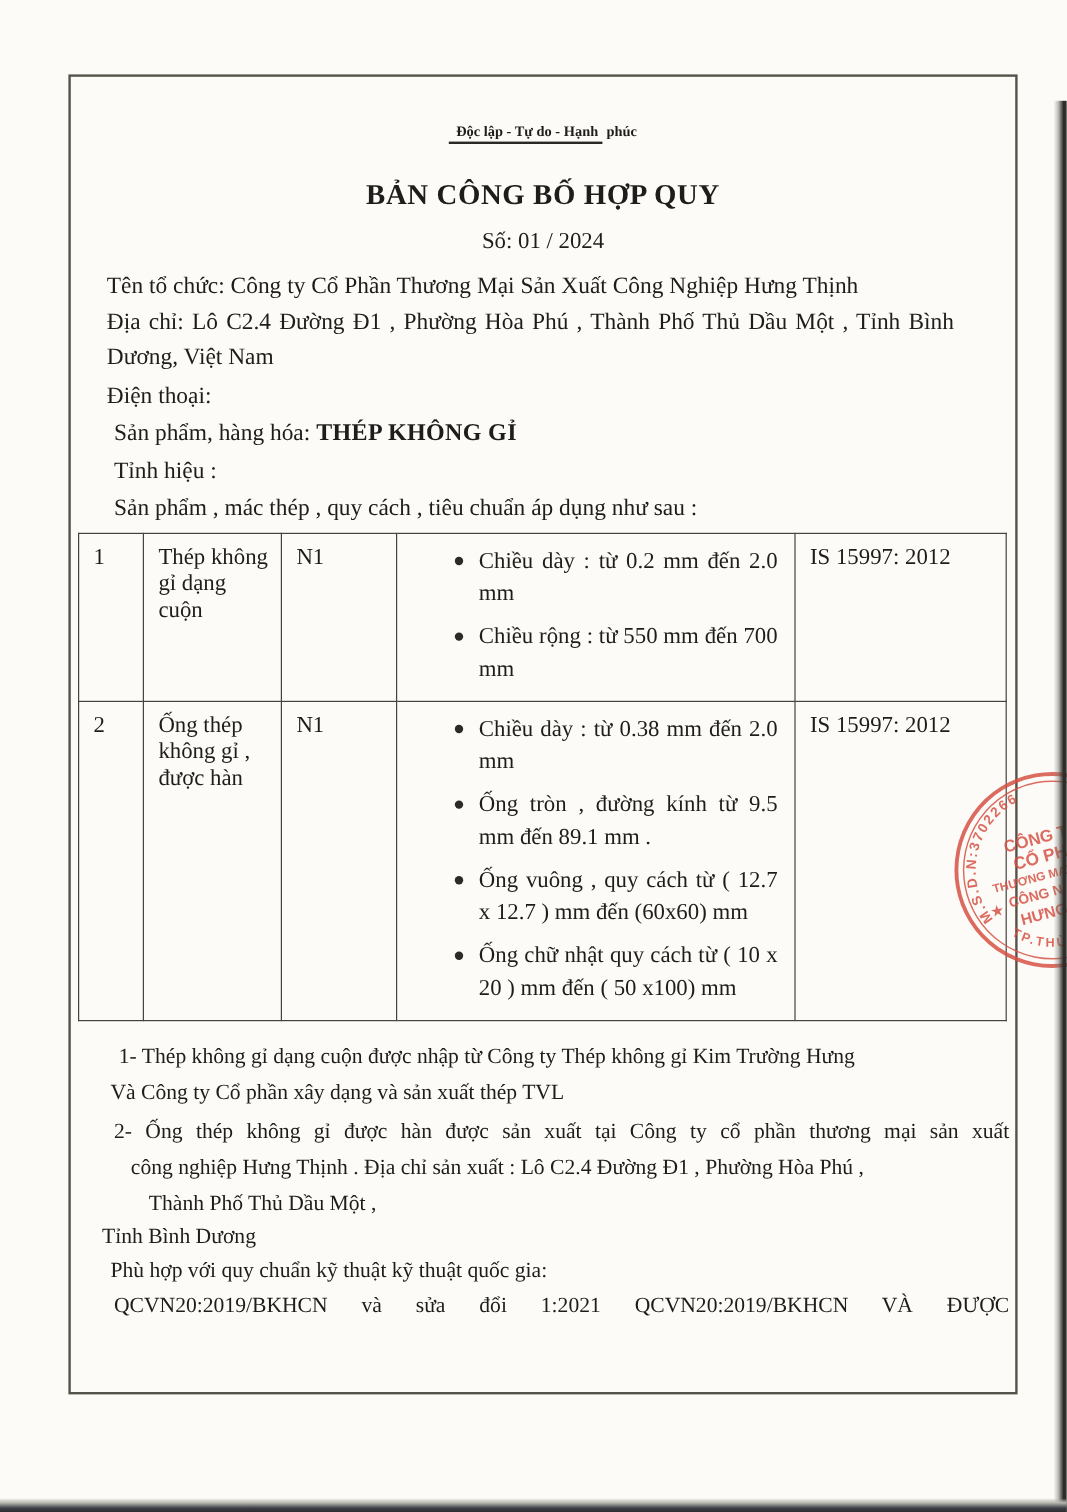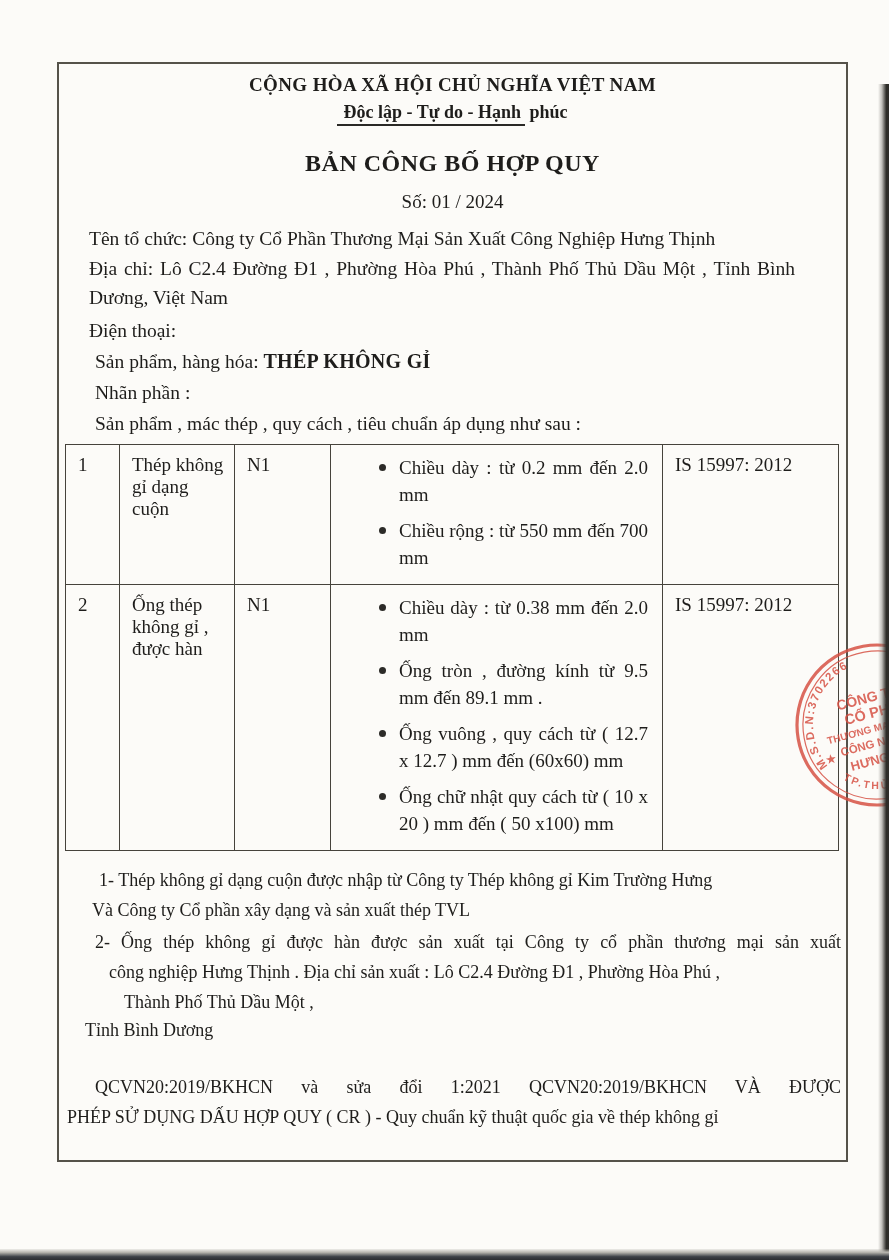--- a/index.html
+++ b/index.html
@@ -10,21 +10,21 @@
     color:#1e1d1b;
   }
   .frame{
     position:absolute;left:57px;top:62px;width:787px;height:1096px;
     border:2px solid #55524a;background:transparent;
   }
   
   .nat-line1{position:absolute;top:10px;left:0;width:100%;text-align:center;
     font-size:19px;font-weight:bold;letter-spacing:.4px;}
   .nat-line2{position:absolute;top:38px;left:0;width:100%;text-align:center;
-    font-size:18px;font-weight:bold;}
+    font-size:12px;font-weight:bold;}
   .nat-line2 .u{border-bottom:2.5px solid #2a2926;padding:0 4px 2px 6px;}
   .doc-title{position:absolute;top:86px;left:0;width:100%;text-align:center;
     font-size:24px;font-weight:bold;letter-spacing:.5px;}
   .doc-num{position:absolute;top:127px;left:0;width:100%;text-align:center;font-size:19px;}
   
   .p{position:absolute;font-size:19.5px;line-height:29px;}
   .org{top:160px;left:30px;width:720px;}
   .addr{top:190px;left:30px;width:706px;text-align:justify;}
   .phone{top:252px;left:30px;}
   .prod{top:283px;left:36px;}
@@ -61,31 +61,30 @@
   .edge-right{position:absolute;top:84px;right:0;width:11px;height:1176px;
     background:linear-gradient(to right,rgba(150,147,138,0) 0%,rgba(120,117,110,.45) 35%,#2e2d29 75%);}
   .edge-bottom{position:absolute;left:0;top:1249px;width:889px;height:11px;
     background:linear-gradient(to bottom,rgba(160,158,150,.15) 0%,#b9b7b0 30%,#3c4046 70%,#2b2d31 100%);}
 </style>
 </head>
 <body>
 
 <div class="frame">
 
-  <div class="nat-line1">CỘNG HÒA XÃ HỘI CHỦ NGHĨA VIỆT NAM</div>
   <div class="nat-line2"><span class="u">Độc lập - Tự do - Hạnh</span><span> phúc</span></div>
 
   <div class="doc-title">BẢN CÔNG BỐ HỢP QUY</div>
   <div class="doc-num">Số: 01 / 2024</div>
 
   <div class="p org">Tên tổ chức: Công ty Cổ Phần Thương Mại Sản Xuất Công Nghiệp Hưng Thịnh</div>
   <div class="p addr">Địa chỉ: Lô C2.4 Đường Đ1 , Phường Hòa Phú , Thành Phố Thủ Dầu Một , Tỉnh Bình Dương, Việt Nam</div>
   <div class="p phone">Điện thoại:</div>
   <div class="p prod"><span>Sản phẩm, hàng hóa: </span><b>THÉP KHÔNG GỈ</b></div>
-  <div class="p brand">Nhãn phần :</div>
+  <div class="p brand">Tỉnh hiệu :</div>
   <div class="p tintro">Sản phẩm , mác thép , quy cách , tiêu chuẩn áp dụng như sau :</div>
 
   <table class="spec">
     <colgroup>
       <col style="width:54px">
         <col style="width:115px">
         <col style="width:96px">
       <col style="width:332px">
         <col style="width:176px">
     </colgroup>
@@ -118,22 +117,22 @@
     </tr>
   </tbody>
     </table>
 
   <div class="note n1l1">1-  Thép không gỉ dạng cuộn được nhập từ Công ty Thép không gỉ Kim Trường Hưng</div>
   <div class="note n1l2">Và Công ty Cổ phần xây dạng và sản xuất thép TVL</div>
   <div class="note n2l1">2-  Ống thép không gỉ được hàn được sản xuất tại Công ty cổ phần thương mại sản xuất</div>
   <div class="note n2l2">công nghiệp Hưng Thịnh . Địa chỉ sản xuất : Lô C2.4 Đường Đ1 , Phường Hòa Phú ,</div>
   <div class="note n2l3">Thành Phố Thủ Dầu Một ,</div>
   <div class="note prov">Tỉnh Bình Dương</div>
+  <div class="note conf">Phù hợp với quy chuẩn kỹ thuật kỹ thuật quốc gia:</div>
   <div class="note qcvn1">QCVN20:2019/BKHCN và sửa đổi 1:2021 QCVN20:2019/BKHCN VÀ ĐƯỢC</div>
-  <div class="note qcvn2">PHÉP SỬ DỤNG DẤU HỢP QUY ( CR ) -  Quy chuẩn kỹ thuật quốc gia về thép không gỉ</div>
 </div>
 
 <svg class="stamp" viewBox="-120 -120 240 240" xmlns="http://www.w3.org/2000/svg">
   <g stroke="#d65043" fill="#d65043" font-family="Liberation Sans, sans-serif" transform="rotate(-10)">
     <circle cx="0" cy="0" r="80" fill="none" stroke-width="3.2"></circle>
     <circle cx="0" cy="0" r="74" fill="none" stroke-width="1.2"></circle>
     <path id="arcTop" d="M -55.4 32 A 64 64 0 0 1 16.6 -61.8" fill="none" stroke="none"></path>
     <path id="arcBot" d="M -43 47.4 A 64 64 0 0 0 43 47.4" fill="none" stroke="none"></path>
     <text stroke="none" font-size="11.5" font-weight="bold" letter-spacing="1.6">
       <textPath href="#arcTop">M.S.D.N:3702266</textPath>

